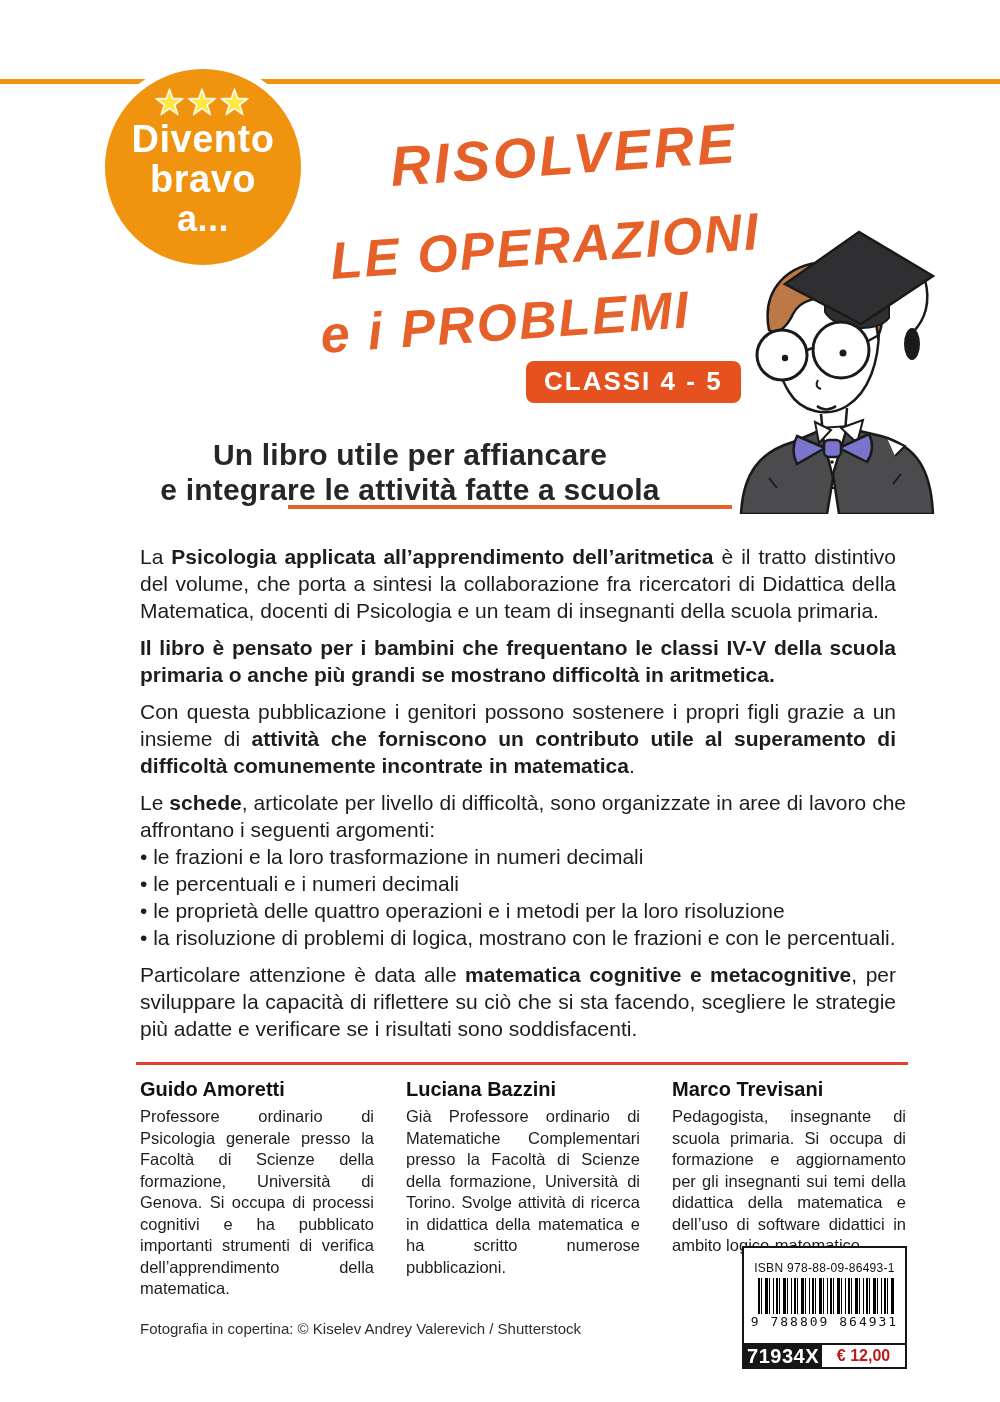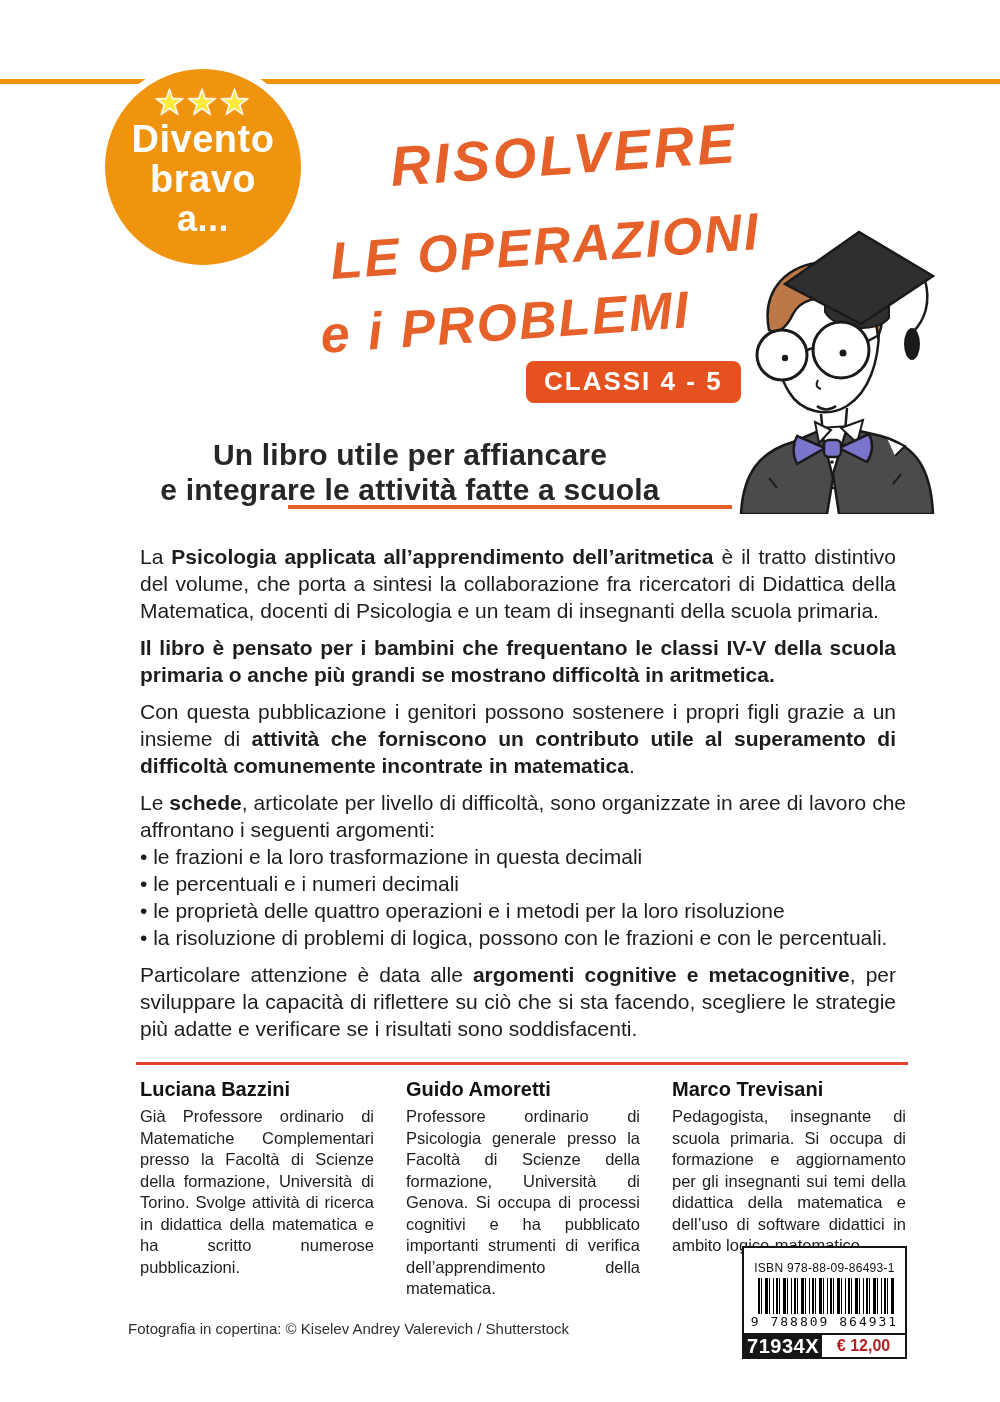--- a/index.html
+++ b/index.html
@@ -57,28 +57,28 @@
   .isbn-wrap { position:absolute; left:742px; top:1246px; width:165px; border:2px solid #161616;
                background:#fff; }
   .isbn-label { font-size:12px; line-height:14px; text-align:center; padding-top:13px; color:#111;
                 letter-spacing:0.3px; white-space:nowrap; }
   .bars { height:36px; margin:3px 10px 0 14px;
           background:repeating-linear-gradient(90deg,
             #000 0 2px, #fff 2px 3px, #000 3px 4px, #fff 4px 7px,
             #000 7px 10px, #fff 10px 11px, #000 11px 12px, #fff 12px 15px,
             #000 15px 16px, #fff 16px 18px); }
   .digits { font-family:"DejaVu Sans Mono", monospace; font-size:13px; line-height:15px;
-            text-align:center; letter-spacing:2px; color:#111; padding-bottom:4px; white-space:nowrap; }
+            text-align:center; letter-spacing:2px; color:#111; padding-bottom:14px; white-space:nowrap; }
   .isbn-bottom { display:flex; border-top:2px solid #161616; height:24px; }
   .prod-code { width:78px; background:#161616; color:#fff; font-weight:bold; font-size:20px;
                display:flex; align-items:center; justify-content:center; letter-spacing:0.5px; }
   .price { flex:1; background:#fff; color:#b91c1c; font-weight:bold; font-size:16px;
            display:flex; align-items:center; justify-content:center; }
 
-  .credit { position:absolute; left:128px; top:1320px; font-size:15px; color:#2e2e2e; }
+  .credit { position:absolute; left:140px; top:1320px; font-size:15px; color:#2e2e2e; }
 
   
   .grad { position:absolute; left:735px; top:222px; width:215px; height:292px; z-index:1; }
 </style>
 </head>
 <body>
 
 <div class="page">
 
   <div class="top-rule"></div>
@@ -144,38 +144,38 @@
     <div>e integrare le attività fatte a scuola</div>
   </div>
   <div class="tagline-rule"></div>
 
   <div class="body-copy">
     <p><span>La </span><b>Psicologia applicata all’apprendimento dell’aritmetica</b><span> è il tratto distintivo del volume, che porta a sintesi la collaborazione fra ricercatori di Didattica della Matematica, docenti di Psicologia e un team di insegnanti della scuola primaria.</span></p>
     <p><b>Il libro è pensato per i bambini che frequentano le classi IV-V della scuola primaria o anche più grandi se mostrano difficoltà in aritmetica.</b></p>
     <p><span>Con questa pubblicazione i genitori possono sostenere i propri figli grazie a un insieme di </span><b>attività che forniscono un contributo utile al superamento di difficoltà comunemente incontrate in matematica</b><span>.</span></p>
     <p class="blist"><span>Le </span><b>schede</b><span>, articolate per livello di difficoltà, sono organizzate in aree di lavoro che affrontano i seguenti argomenti:</span></p>
     <div class="blist">
-      <div><span>•</span> <span>le frazioni e la loro trasformazione in questa decimali</span></div>
+      <div><span>•</span> <span>le frazioni e la loro trasformazione in numeri decimali</span></div>
       <div><span>•</span> <span>le percentuali e i numeri decimali</span></div>
       <div><span>•</span> <span>le proprietà delle quattro operazioni e i metodi per la loro risoluzione</span></div>
-      <div><span>•</span> <span>la risoluzione di problemi di logica, possono con le frazioni e con le percentuali.</span></div>
+      <div><span>•</span> <span>la risoluzione di problemi di logica, mostrano con le frazioni e con le percentuali.</span></div>
     </div>
-    <p style="margin-top:10px"><span>Particolare attenzione è data alle </span><b>argomenti cognitive e metacognitive</b><span>, per sviluppare la capacità di riflettere su ciò che si sta facendo, scegliere le strategie più adatte e verificare se i risultati sono soddisfacenti.</span></p>
+    <p style="margin-top:10px"><span>Particolare attenzione è data alle </span><b>matematica cognitive e metacognitive</b><span>, per sviluppare la capacità di riflettere su ciò che si sta facendo, scegliere le strategie più adatte e verificare se i risultati sono soddisfacenti.</span></p>
   </div>
 
   <div class="authors-rule"></div>
 
   <div class="authors">
     <div class="author">
+      <h3>Guido Amoretti</h3>
+      <p>Professore ordinario di Psicologia generale presso la Facoltà di Scienze della formazione, Università di Genova. Si occupa di processi cognitivi e ha pubblicato importanti strumenti di verifica dell’apprendimento della matematica.</p>
+    </div>
+    <div class="author">
       <h3>Luciana Bazzini</h3>
       <p>Già Professore ordinario di Matematiche Complementari presso la Facoltà di Scienze della formazione, Università di Torino. Svolge attività di ricerca in didattica della matematica e ha scritto numerose pubblicazioni.</p>
-    </div>
-    <div class="author">
-      <h3>Guido Amoretti</h3>
-      <p>Professore ordinario di Psicologia generale presso la Facoltà di Scienze della formazione, Università di Genova. Si occupa di processi cognitivi e ha pubblicato importanti strumenti di verifica dell’apprendimento della matematica.</p>
     </div>
     <div class="author">
       <h3>Marco Trevisani</h3>
       <p>Pedagogista, insegnante di scuola primaria. Si occupa di formazione e aggiornamento per gli insegnanti sui temi della didattica della matematica e dell’uso di software didattici in ambito logico-matematico.</p>
     </div>
   </div>
 
   <div class="isbn-wrap">
     <div class="isbn-label">ISBN 978-88-09-86493-1</div>
     <div class="bars"></div>

